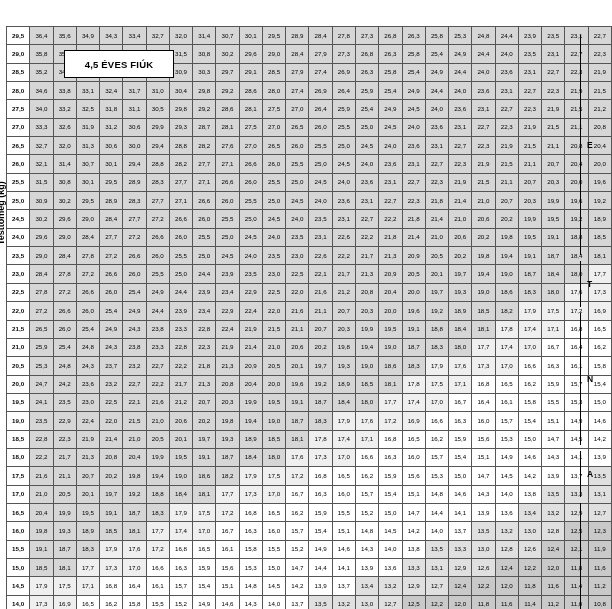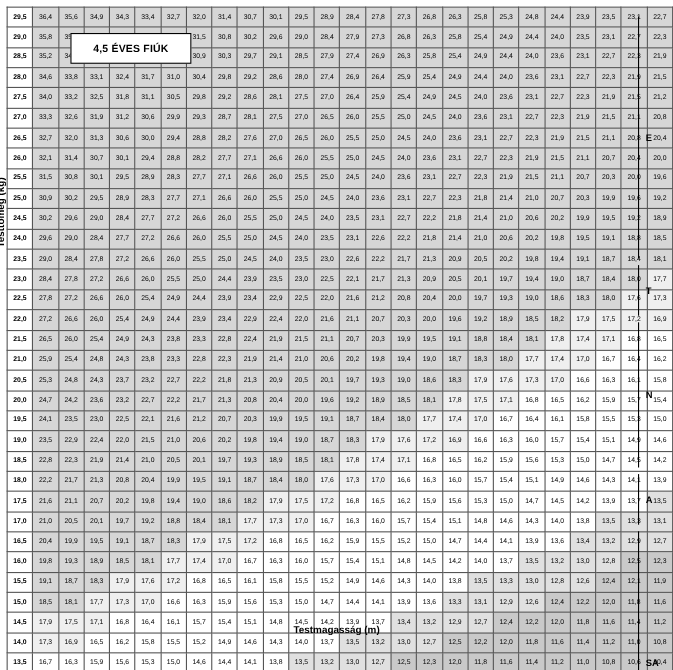--- a/index.html
+++ b/index.html
@@ -1,17 +1,17 @@
 <!DOCTYPE html>
 <html><head>
 <meta charset="utf-8">
 <style>
   html,body{margin:0;padding:0;background:#ffffff;}
   body{width:612px;height:609px;font-family:"Liberation Sans",sans-serif;color:#000;}
-  .wrap{position:relative;width:612px;height:516px;}
+  .wrap{position:relative;width:612px;height:516px;margin-top:20px;}
 
   .grid-area{position:absolute;left:6px;top:6px;}
   table.bmi{border-collapse:collapse;table-layout:fixed;}
   table.bmi td{
     width:25.2px;height:17.35px;
     font-size:6.2px;line-height:1;
     text-align:center;vertical-align:middle;
     border:0.5px solid #555;
     padding:0;
     font-family:"Liberation Sans",sans-serif;
@@ -1021,14 +1021,13 @@
       <div class="cat" style="top: 422.4px; height: 52.05px;">
         <div class="bar"></div>
         <div class="lab">A</div>
       </div>
       <div class="cat" style="top: 474.45px; height: 242.9px;">
         <div class="bar"></div>
         <div class="lab">SA</div>
       </div>
     </div>
 
-  <div class="xlabel">Testmagasság (m)</div>
 </div>
 
 </body></html>

